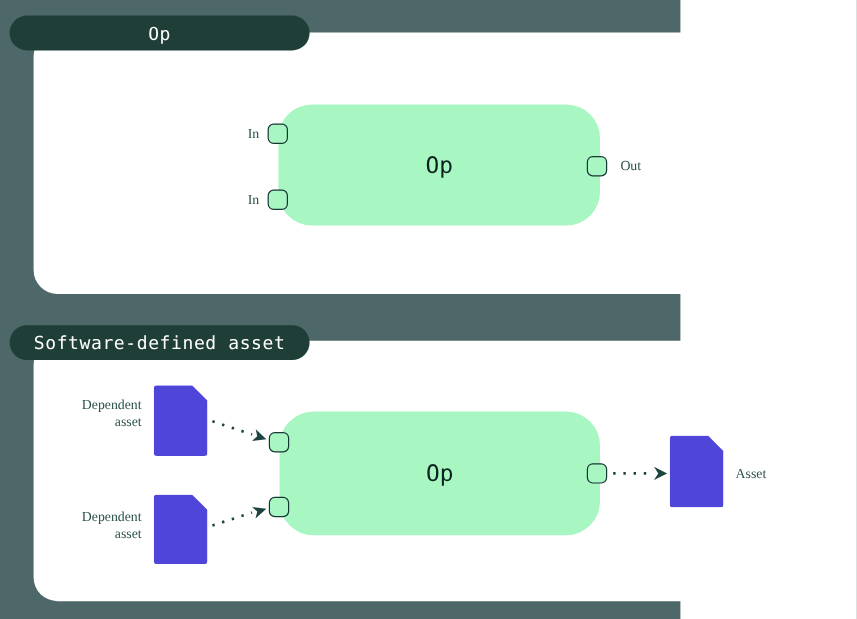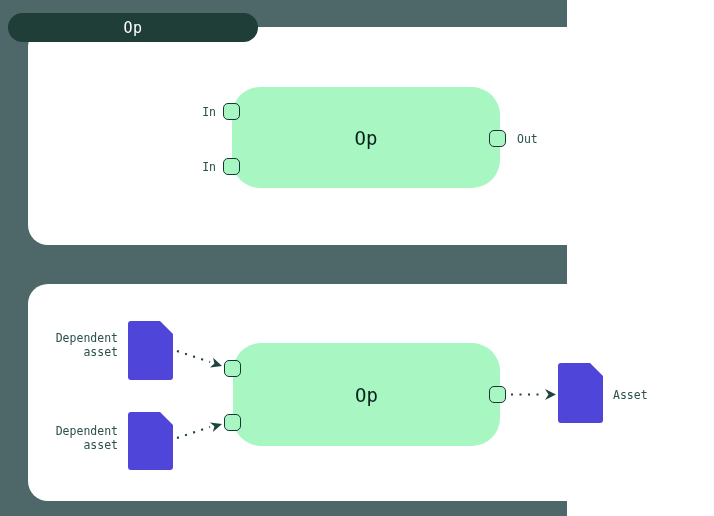--- a/index.html
+++ b/index.html
@@ -78,20 +78,21 @@
   .port-in2-sda  { left: 224px; top: 414px; }
   .port-out-sda  { left: 489px; top: 386px; }
 
   .io-label {
     position: absolute;
     color: #2b514c;
     font-size: 11.5px;
     line-height: 14px;
     z-index: 2;
     white-space: pre-line;
+    font-family: Liberation Serif, serif;
   }
   .label-in1 { left: 170px; top: 105px; width: 46px; text-align: right; }
   .label-in2 { left: 170px; top: 160px; width: 46px; text-align: right; }
   .label-out { left: 517px; top: 132px; }
   .label-dep1 { left: 32px; top: 331px; width: 86px; text-align: right; }
   .label-dep2 { left: 32px; top: 424px; width: 86px; text-align: right; }
   .label-asset { left: 613px; top: 388px; }
 
   .doc {
     position: absolute;
@@ -139,20 +140,23 @@
   <span class="io-label label-in1">In</span>
   <span class="io-label label-in2">In</span>
   <span class="io-label label-out">Out</span>
 
   <div class="port port-in1-top"></div>
   <div class="port port-in2-top"></div>
   <div class="port port-out-top"></div>
 
   <div class="panel panel-sda"></div>
 
+  <div class="pill pill-sda">
+    <span>Software-defined asset</span>
+  </div>
 
   <span class="io-label label-dep1">Dependent
 asset</span>
   <span class="io-label label-dep2">Dependent
 asset</span>
 
   <div class="doc doc-dep1"></div>
   <div class="doc doc-dep2"></div>
 
   <div class="node node-op-bottom">

